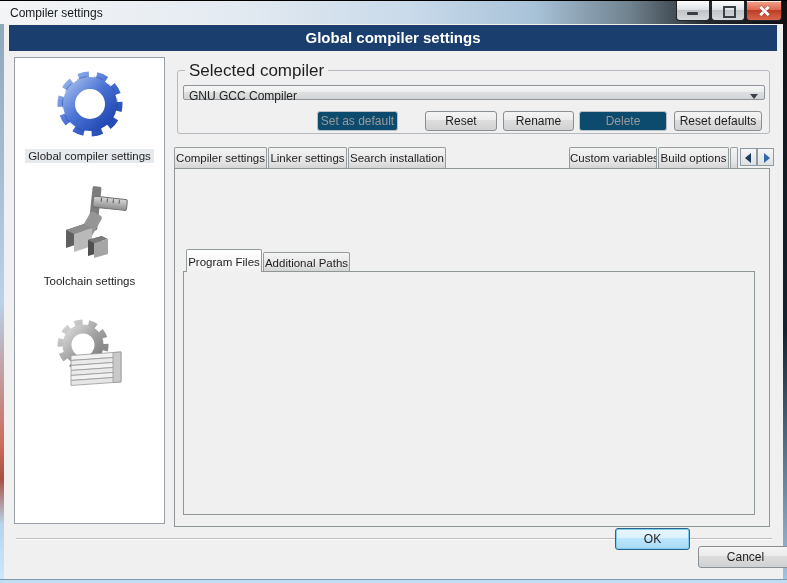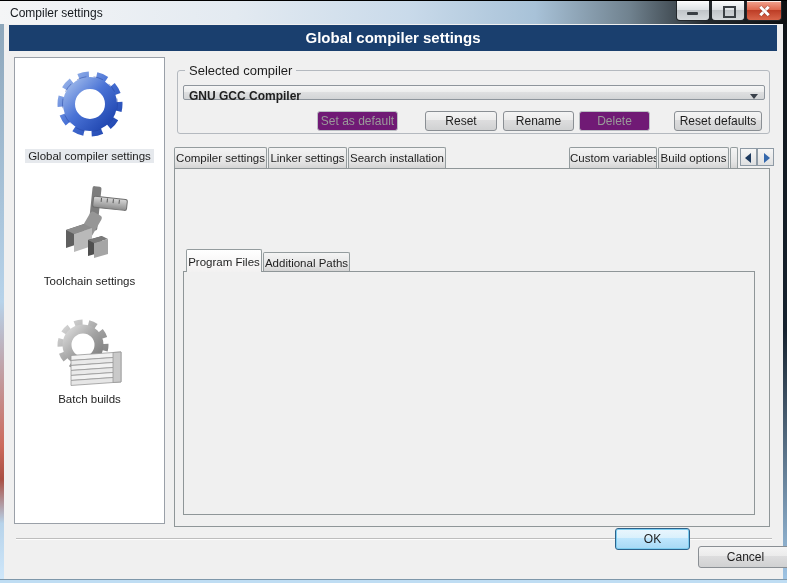--- a/index.html
+++ b/index.html
@@ -32,30 +32,30 @@
   #header{left:9px;top:25px;width:768px;height:26px;background:#1a3f6e;color:#fff;font-size:15px;
     font-weight:bold;text-align:center;line-height:26px;}
   
   #sidebar{left:14px;top:57px;width:151px;height:467px;background:#fff;border:1px solid #9aa0a8;box-sizing:border-box;}
   .side-icon{left:0;width:149px;text-align:center;}
   .side-label{left:0;width:149px;text-align:center;font-size:11.5px;}
   .side-label span{display:inline-block;padding:1px 3px;}
   .side-label.selected span{background:#e6e9ed;}
   
   .groupbox{border:1px solid #b4b9bf;border-radius:3px;box-sizing:border-box;}
-  .legend{position:absolute;font-size:13px;background:#f0f0f0;padding:0 4px;line-height:13px;}
+  .legend{position:absolute;font-size:17px;background:#f0f0f0;padding:0 4px;line-height:13px;}
   
   .combo{box-sizing:border-box;border:1px solid #8e959c;border-radius:2px;
     background:linear-gradient(#f6f6f6,#eceded 45%,#dfe0e1 46%,#d2d4d6);cursor:default;}
   .combo .val{position:absolute;left:5px;top:0;right:20px;line-height:20px;white-space:nowrap;overflow:hidden;}
   .combo .arr{position:absolute;right:6px;top:8px;width:0;height:0;
     border-left:4px solid transparent;border-right:4px solid transparent;border-top:5px solid #39404a;}
   .btn{box-sizing:border-box;border:1px solid #8a8f94;border-radius:3px;text-align:center;cursor:default;
     background:linear-gradient(#f4f4f4,#ebebeb 45%,#ddddde 46%,#d0d1d2);line-height:18px;font-size:12px;color:#1e1e1e;}
-  .btn.disabled{color:#9a9a9a;border-color:#bcc0c4;background:#701a75;}
+  .btn.disabled{color:#9a9a9a;border-color:#bcc0c4;background:#0c4a6e;}
   .btn.default{border-color:#2c628b;background:linear-gradient(#eaf6fd,#d9f0fc 45%,#bee6fd 46%,#a7d9f5);
     box-shadow:inset 0 0 0 1px #7ecdf0;}
   .tinybtn{line-height:17px;font-size:10px;letter-spacing:1px;}
   .tbox{box-sizing:border-box;border:1px solid #a6acb2;background:#fff;font-family:inherit;font-size:12px;
     padding:0 4px;margin:0;outline:none;}
   
   .tab{box-sizing:border-box;border:1px solid #949c9e;border-bottom:none;border-radius:2px 2px 0 0;
     background:linear-gradient(#f4f4f4,#e4e4e4 70%,#d4d4d4);text-align:center;font-size:11.5px;
     line-height:20px;white-space:nowrap;overflow:hidden;cursor:default;z-index:2;}
   .tab.active{background:linear-gradient(#ffffff,#f2f1f1);line-height:24px;z-index:4;}
@@ -156,34 +156,33 @@
           <rect x="22" y="36" width="50" height="5" fill="#f2f2f2" stroke="#9a9a9a" stroke-width="0.8"></rect>
           <rect x="22" y="41" width="50" height="5" fill="#e9e9e9" stroke="#9a9a9a" stroke-width="0.8"></rect>
           <rect x="22" y="46" width="50" height="5" fill="#f2f2f2" stroke="#9a9a9a" stroke-width="0.8"></rect>
           <rect x="22" y="51" width="50" height="5" fill="#e9e9e9" stroke="#9a9a9a" stroke-width="0.8"></rect>
           <rect x="22" y="56" width="50" height="5" fill="#f2f2f2" stroke="#9a9a9a" stroke-width="0.8"></rect>
           <rect x="22" y="61" width="50" height="5" fill="#e6e6e6" stroke="#9a9a9a" stroke-width="0.8"></rect>
           <rect x="64" y="36" width="8" height="30" fill="#c9c9c9" stroke="#9a9a9a" stroke-width="0.8"></rect>
         </g>
       </svg>
     </div>
-    <div class="side-label abs" style="top:334px;"><span>Batch builds</span></div>
   </div>
 
   <div class="groupbox abs" style="left:177px;top:70px;width:593px;height:64px;">
     <div class="legend" style="left:7px;top:-7px;">Selected compiler</div>
   </div>
-  <div class="combo abs" style="left:183px;top:85px;width:582px;height:15px;font-weight:bold;">
+  <div class="combo abs" style="left:183px;top:85px;width:582px;height:15px;">
     <span class="val">GNU GCC Compiler</span>
     <span class="arr"></span>
   </div>
   <div class="btn disabled abs" style="left:317px;top:111px;width:81px;height:20px;">Set as default</div>
   <div class="btn abs" style="left:425px;top:111px;width:72px;height:20px;">Reset</div>
   <div class="btn abs" style="left:503px;top:111px;width:71px;height:20px;">Rename</div>
-  <div class="btn disabled abs" style="left:579px;top:111px;width:71px;height:20px;">Delete</div>
+  <div class="btn disabled abs" style="left:579px;top:111px;width:88px;height:20px;">Delete</div>
   <div class="btn abs" style="left:674px;top:111px;width:88px;height:20px;">Reset defaults</div>
 
   <div class="tab abs" style="left:174px;top:147px;width:93px;height:21px;">Compiler settings</div>
   <div class="tab abs" style="left:268px;top:147px;width:79px;height:21px;">Linker settings</div>
   <div class="tab abs" style="left:348px;top:147px;width:98px;height:21px;">Search installation</div>
   <div class="tab abs" style="left:569px;top:147px;width:88px;height:21px;">Custom variables</div>
   <div class="tab abs" style="left:658px;top:147px;width:71px;height:21px;">Build options</div>
   <div class="tab abs" style="left:730px;top:147px;width:8px;height:21px;"></div>
   <div class="scrollbtn abs" style="left:740px;top:148px;width:17px;height:18px;">
       <span class="tri left"></span>

